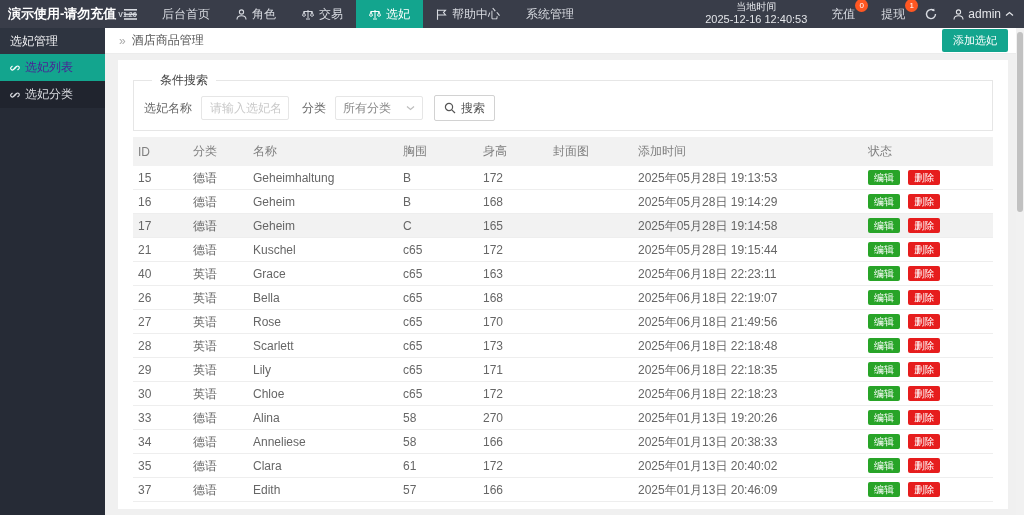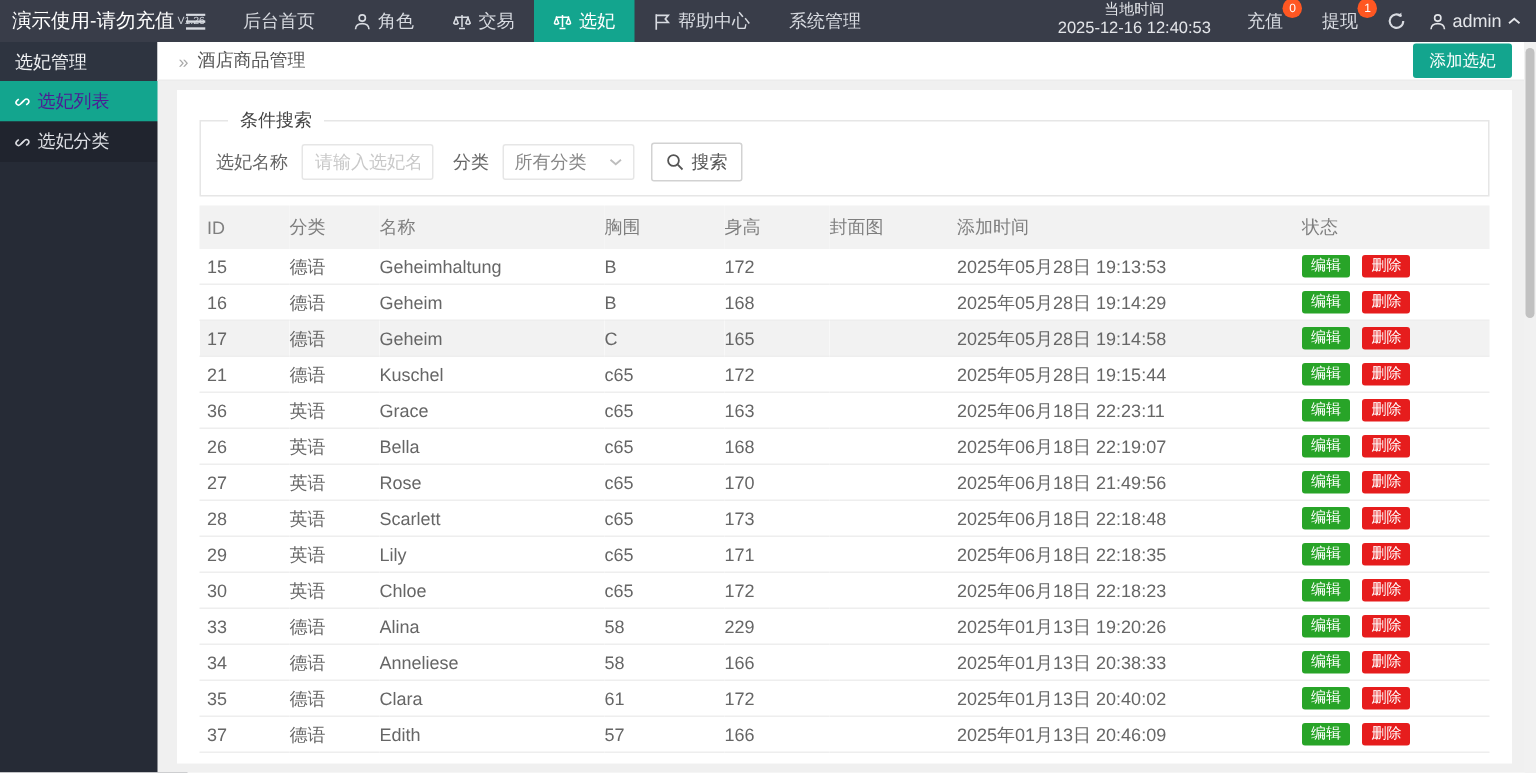--- a/index.html
+++ b/index.html
@@ -14,21 +14,21 @@
   html,body{width:1024px;height:515px;overflow:hidden;}
   body{
     font-family:"Liberation Sans","DejaVu Sans",sans-serif;
     font-size:12px;color:#666;background:#f0f0f0;position:relative;
   }
   
   .topbar{
     position:absolute;top:0;left:0;right:0;height:28px;
     background:var(--topbar);display:flex;align-items:stretch;color:#d8dbe1;
   }
-  .logo{width:112px;display:flex;align-items:center;padding-left:8px;color:#fff;font-size:13px;white-space:nowrap;}
+  .logo{width:112px;display:flex;align-items:center;padding-left:8px;color:#fff;font-size:13px;white-space:nowrap;font-weight:bold;}
   .logo sup{font-size:7px;margin-left:2px;color:#cfd3da;}
   .burger{display:flex;align-items:center;padding:0 12px;cursor:pointer;}
   .nav{display:flex;align-items:stretch;}
   .nav-item{display:flex;align-items:center;gap:5px;padding:0 13px;font-size:12px;cursor:pointer;white-space:nowrap;}
   .nav-item.active{background:var(--accent);color:#fff;}
   .nav-item svg{display:block;}
   .topbar-right{margin-left:auto;display:flex;align-items:center;padding-right:10px;}
   .time-block{text-align:center;line-height:1.25;margin-right:24px;color:#e3e5e9;}
   .time-label{font-size:10px;}
   .time-value{font-size:11px;white-space:nowrap;}
@@ -352,21 +352,21 @@
     <td>c65</td>
     <td>172</td>
     <td></td>
     <td>2025年05月28日 19:15:44</td>
     <td>
       <button class="mini-btn edit">编辑</button>
       <button class="mini-btn del">删除</button>
     </td>
   </tr>
           <tr>
-    <td>36</td>
+    <td>40</td>
     <td>英语</td>
     <td>Grace</td>
     <td>c65</td>
     <td>163</td>
     <td></td>
     <td>2025年06月18日 22:23:11</td>
     <td>
       <button class="mini-btn edit">编辑</button>
       <button class="mini-btn del">删除</button>
     </td>
@@ -434,21 +434,21 @@
     <td>
       <button class="mini-btn edit">编辑</button>
       <button class="mini-btn del">删除</button>
     </td>
   </tr>
           <tr>
     <td>33</td>
     <td>德语</td>
     <td>Alina</td>
     <td>58</td>
-    <td>229</td>
+    <td>270</td>
     <td></td>
     <td>2025年01月13日 19:20:26</td>
     <td>
       <button class="mini-btn edit">编辑</button>
       <button class="mini-btn del">删除</button>
     </td>
   </tr>
           <tr>
     <td>34</td>
     <td>德语</td>

